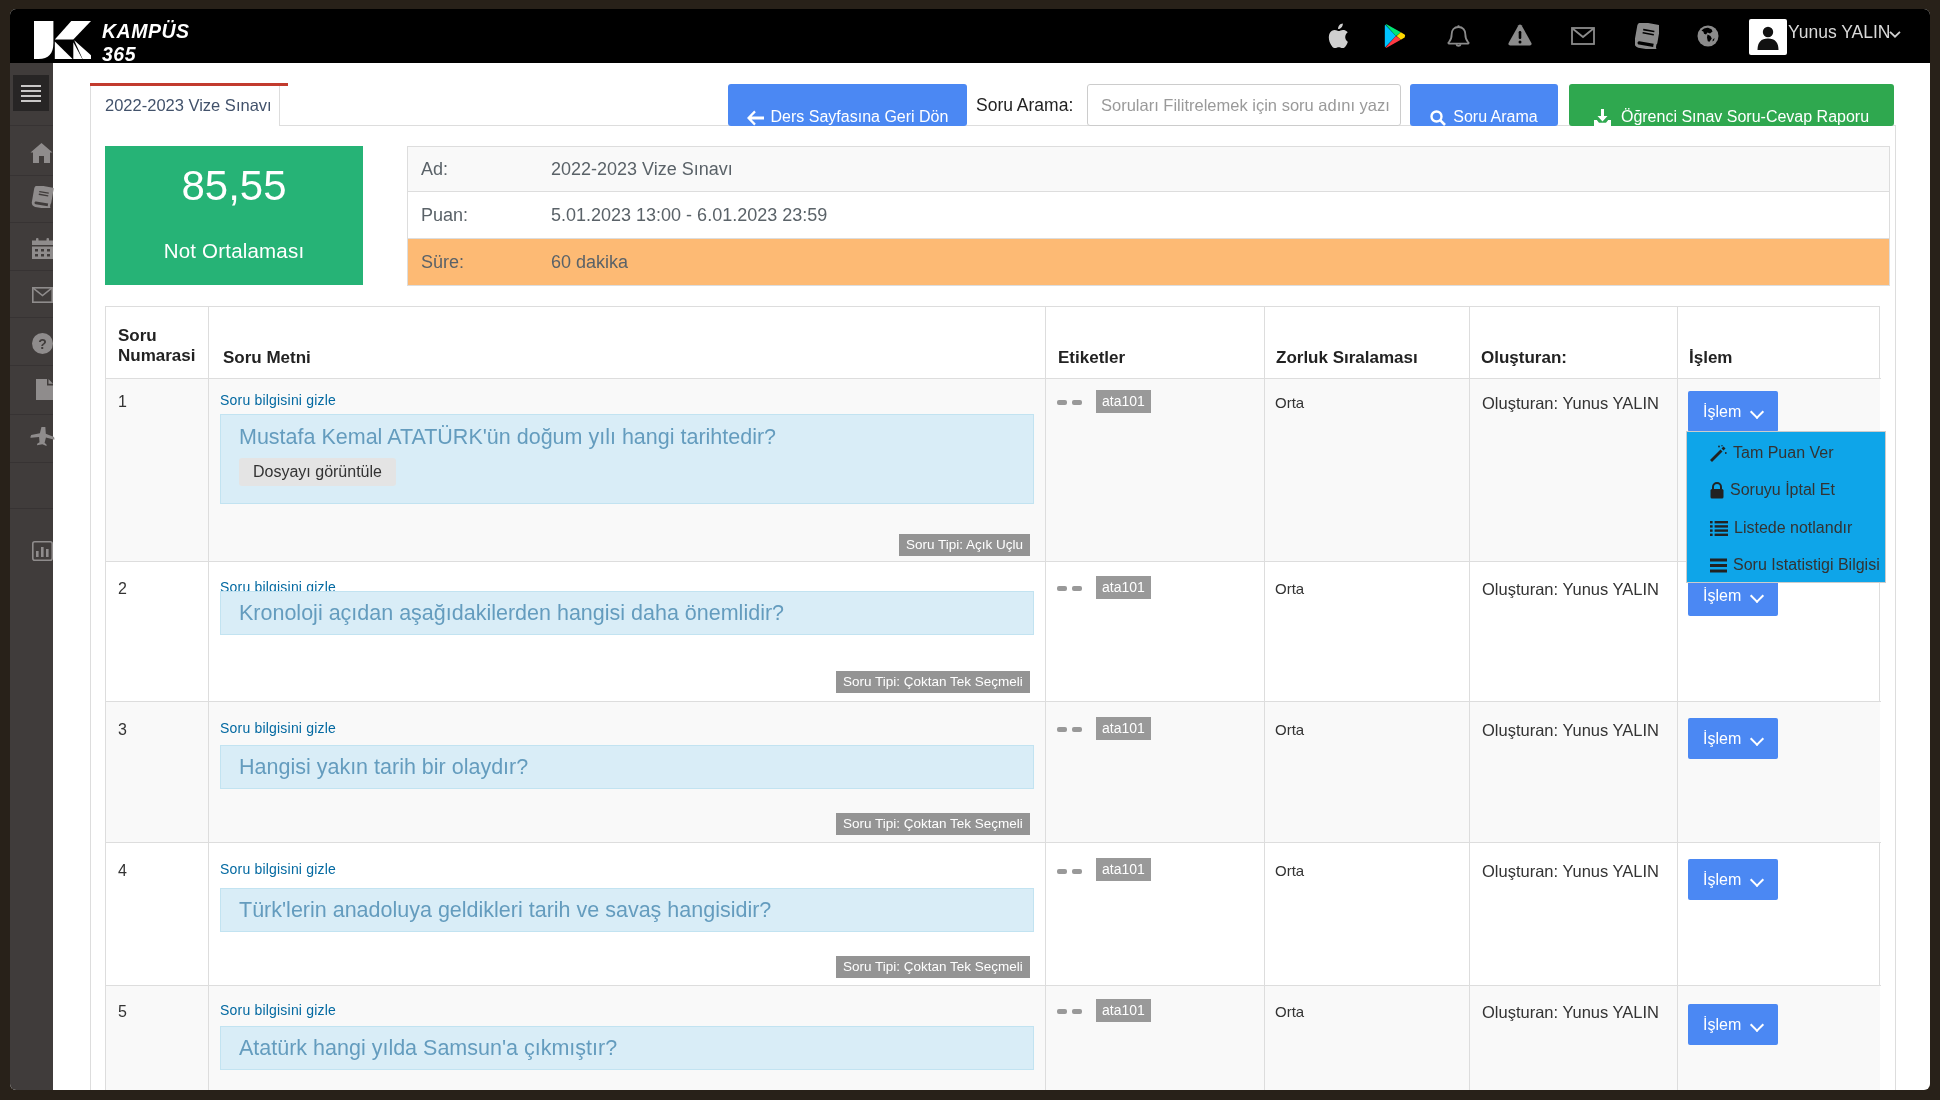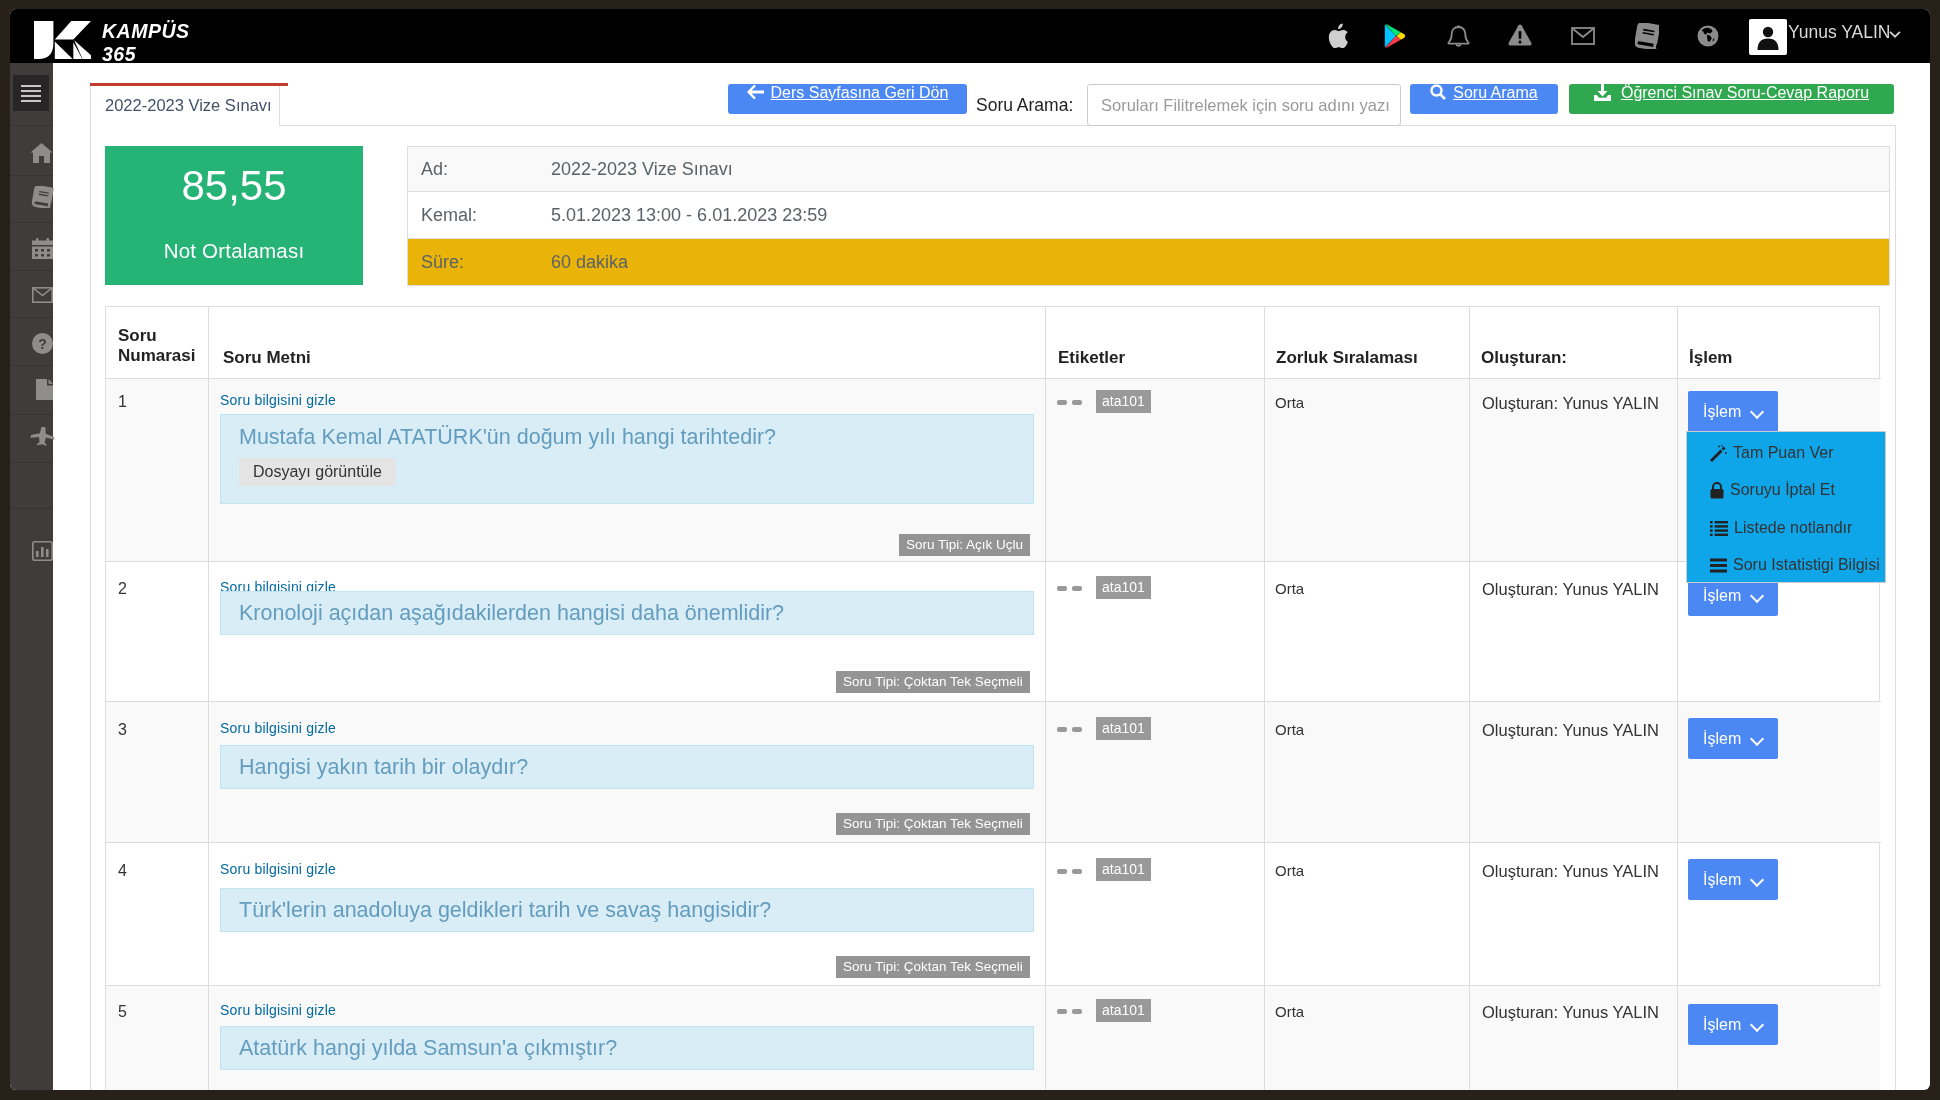--- a/index.html
+++ b/index.html
@@ -14,21 +14,21 @@
 .sidebar { position:absolute; left:0; top:54px; width:43px; height:1027px; background:#403c3b; }
 .hamb { position:absolute; left:3px; top:12px; width:36px; height:36px; background:#272525; }
 .hamb i { position:absolute; left:8px; width:19.5px; height:2px; background:#c9c7c7; }
 .sep { position:absolute; left:0; width:43px; height:1px; background:#373333; }
 .sicon { position:absolute; left:0; width:43px; text-align:center; }
 
 .panel { position:absolute; left:80px; top:116px; width:1806px; height:965px; border-left:1px solid #ddd; border-right:1px solid #ddd; border-top:1px solid #ddd; }
 .tab { position:absolute; left:80px; top:77px; width:190px; height:40px; background:#fff; border-left:1px solid #ddd; border-right:1px solid #ddd; color:#42526b; font-size:16.5px; padding-left:14px; line-height:38px; }
 .redbar { position:absolute; left:80px; top:74px; width:198px; height:3px; background:#c23b2e; }
 
-.btn { position:absolute; top:75px; height:30px; color:#fff; font-size:16px; border-radius:3px; display:flex; align-items:flex-start; justify-content:center;text-decoration:underline; }
+.btn { position:absolute; top:75px; height:42px; color:#fff; font-size:16px; border-radius:3px; display:flex; align-items:flex-end; justify-content:center; }
 .blue { background:#4b88f3; }
 .green { background:#2fa84f; }
 .srch-label { position:absolute; left:966px; top:75px; height:42px; line-height:42px; font-size:17.5px; font-weight:400; color:#222; }
 .inp { position:absolute; left:1077px; top:75px; width:314px; height:42px; border:1px solid #ccc; border-radius:3px; background:#fff; color:#9a9a9a; font-size:16.5px; line-height:40px; padding-left:13px; white-space:nowrap; overflow:hidden; }
 
 .tile { position:absolute; left:95px; top:137px; width:258px; height:139px; background:#26b376; color:#fff; text-align:center; }
 
 .itable { position:absolute; left:397px; top:137px; width:1483px; height:140px; border:1px solid #ddd; font-size:18px; color:#5a6268; }
 .irow { position:relative; width:100%; }
 .ilab { position:absolute; left:13px; top:50%; transform:translateY(-50%); }
@@ -214,24 +214,24 @@
     <div style="position:absolute;width:100%;top:16px;font-size:42px;font-weight:400">85,55</div>
     <div style="position:absolute;width:100%;top:93px;font-size:20.5px;letter-spacing:0.2px">Not Ortalaması</div>
   </div>
 
   <div class="itable">
     <div class="irow" style="height:45px;background:#f9f9f9;border-bottom:1px solid #ddd">
       <span class="ilab">Ad:</span>
         <span class="ival">2022-2023 Vize Sınavı</span>
     </div>
     <div class="irow" style="height:47px;border-bottom:1px solid #ddd">
-      <span class="ilab">Kemal:</span>
+      <span class="ilab">Puan:</span>
         <span class="ival">5.01.2023 13:00 - 6.01.2023 23:59</span>
     </div>
-    <div class="irow" style="height:46px;background:#eab308">
+    <div class="irow" style="height:46px;background:#fdba74">
       <span class="ilab">Süre:</span>
         <span class="ival">60 dakika</span>
     </div>
   </div>
 
   <div class="mtable">
     <div class="abs" style="left:0;top:71px;width:1774px;height:183px;background:#f9f9f9"></div>
     <div class="abs" style="left:0;top:394px;width:1774px;height:141px;background:#f9f9f9"></div>
     <div class="abs" style="left:0;top:678px;width:1774px;height:106px;background:#f9f9f9"></div>
     <div class="vline" style="left:102px"></div>

